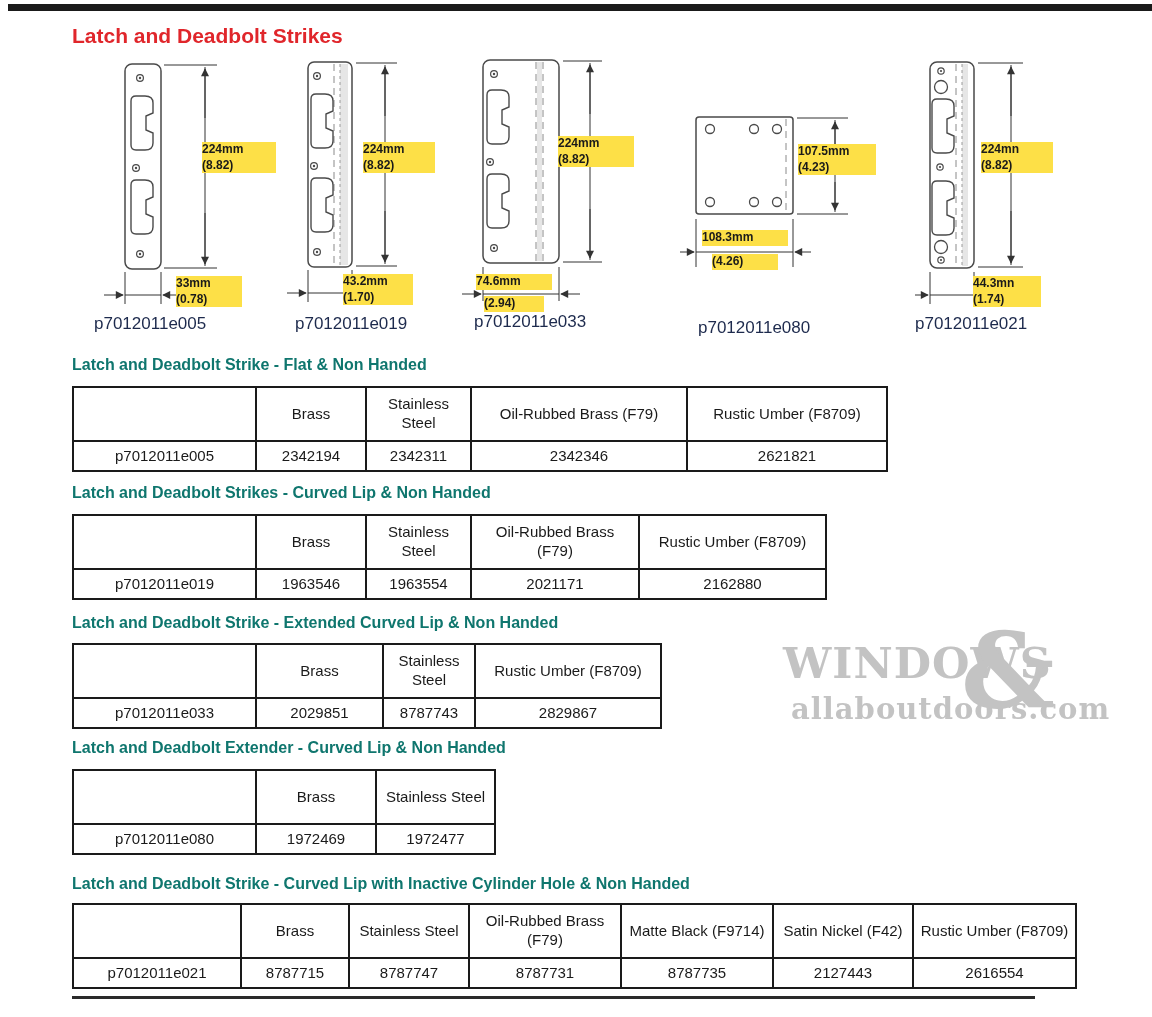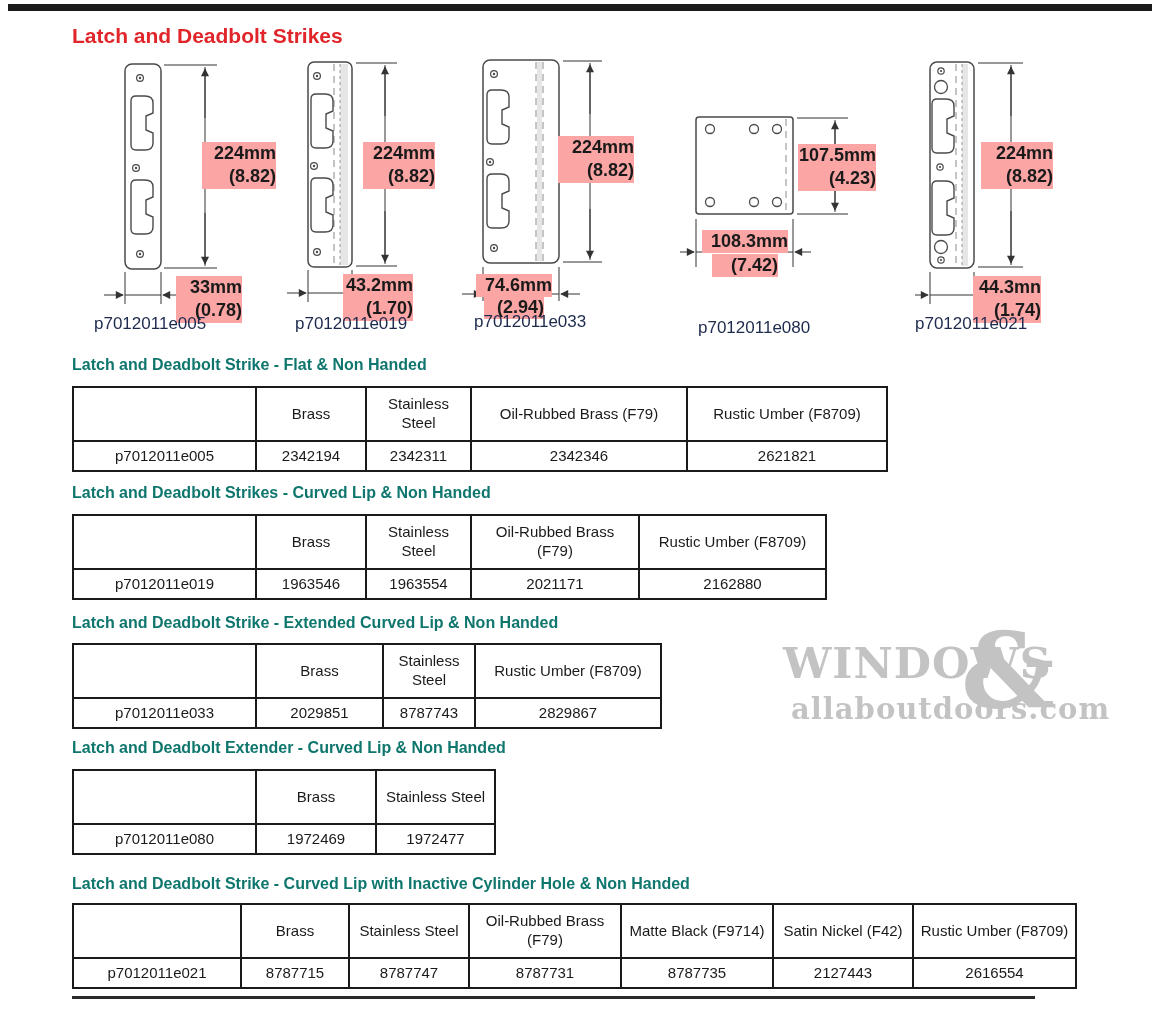--- a/index.html
+++ b/index.html
@@ -16,22 +16,22 @@
   .figure svg{position:absolute;left:0;top:0;}
   .plate{fill:#fff;stroke:#4a4a4a;stroke-width:1.5;}
   .slot{fill:#fff;stroke:#4a4a4a;stroke-width:1.4;}
   .sh{fill:none;stroke:#4a4a4a;stroke-width:1.2;}
   .shd{fill:#4a4a4a;stroke:none;}
   .bh{fill:none;stroke:#4a4a4a;stroke-width:1.3;}
   .dimline{stroke:#333;stroke-width:1;fill:none;}
   .dash{stroke:#8a8a8a;stroke-width:1;fill:none;stroke-dasharray:7 5;}
   .dash2{stroke:#9a9a9a;stroke-width:1;fill:none;stroke-dasharray:3 3;}
   .lip{fill:#e6e6e6;stroke:none;}
-  .dim{position:absolute;font-size:18px;font-weight:bold;text-align:right;
-       line-height:1.3;background:#fca5a5;color:#1a1a1a;}
+  .dim{position:absolute;font-size:12px;font-weight:bold;text-align:left;
+       line-height:1.3;background:#fde047;color:#1a1a1a;}
   .part-label{position:absolute;font-size:17px;color:#1d2a4d;white-space:nowrap;}
 
   
   .section-heading{position:absolute;font-size:16px;font-weight:bold;color:#0f766e;white-space:nowrap;}
   table.parts{position:absolute;border-collapse:collapse;table-layout:fixed;background:#fff;}
   table.parts th,table.parts td{
     border:2px solid #1a1a1a;font-weight:normal;font-size:15px;text-align:center;
     padding:2px 4px;color:#1a1a1a;line-height:1.25;
   }
   table.parts tr.hdr{height:54px;}
@@ -202,21 +202,21 @@
     <line class="dimline" x1="113" y1="119" x2="113" y2="167"></line>
     <line class="dimline" x1="16" y1="152" x2="113" y2="152"></line>
     <line class="dimline" x1="0" y1="152" x2="14" y2="152" marker-end="url(#arr)"></line>
     <line class="dimline" x1="131" y1="152" x2="115" y2="152" marker-end="url(#arr)"></line>
   </svg>
   <div class="dim" style="left:118px;top:44px;width:78px">
     <div>107.5mm</div>
       <div>(4.23)</div>
   </div>
   <div class="dim" style="left:22px;top:130px;width:86px">108.3mm</div>
-  <div class="dim" style="left:32px;top:154px;width:66px">(7.42)</div>
+  <div class="dim" style="left:32px;top:154px;width:66px">(4.26)</div>
   <div class="part-label" style="left:18px;top:218px">p7012011e080</div>
 </div>
 
 <div class="figure" style="left:915px;top:56px;width:237px;height:287px">
   <svg width="237" height="287" viewBox="0 0 237 287">
     <rect class="plate" x="15" y="6" width="44" height="206" rx="7"></rect>
     <rect class="lip" x="47" y="8" width="6" height="202"></rect>
     <line class="dash" x1="41" y1="8" x2="41" y2="210"></line>
     <line class="dash2" x1="47" y1="8" x2="47" y2="210"></line>
     <g>

